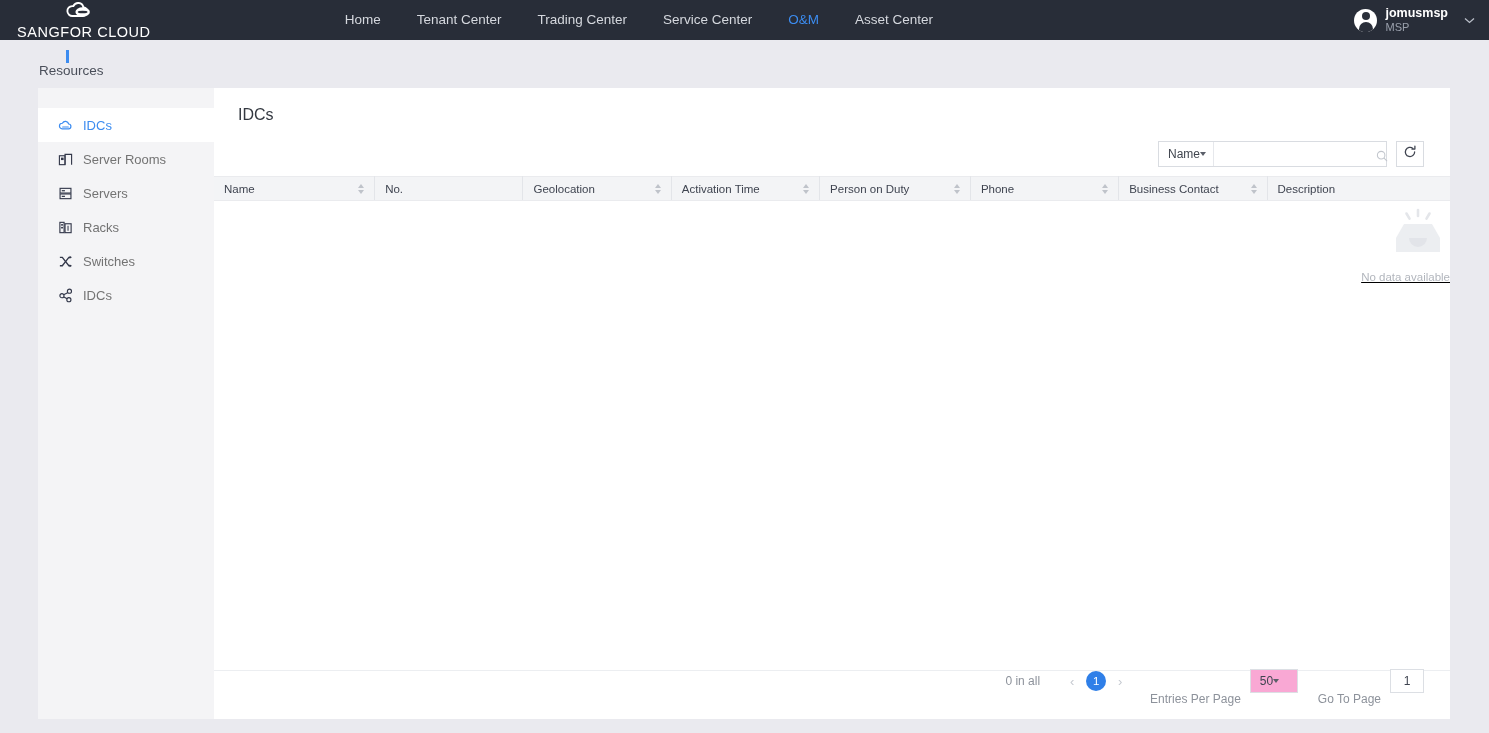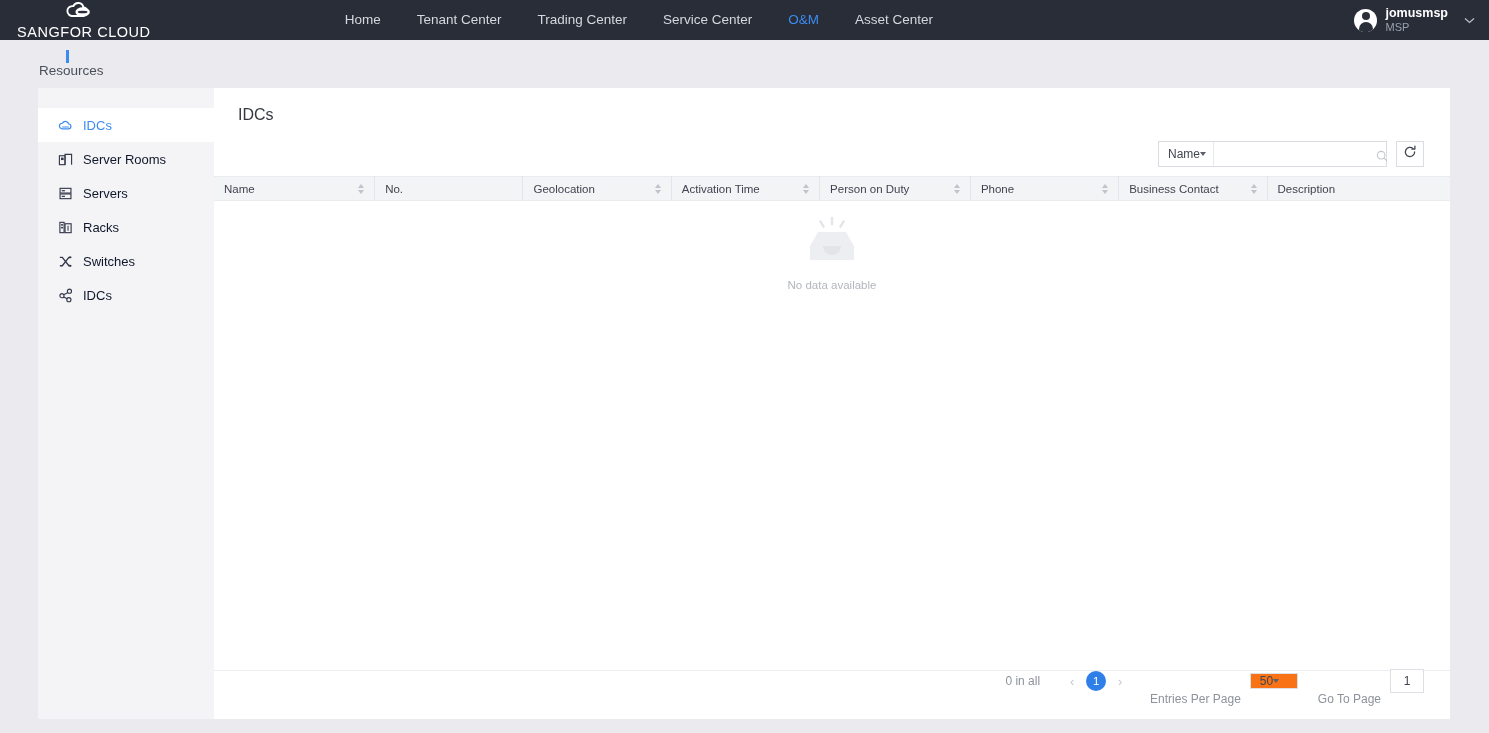--- a/index.html
+++ b/index.html
@@ -76,21 +76,21 @@
 
   
   .sidebar {
     position: absolute; left: 0; top: 0;
     width: 176px; height: 631px;
     background: #f4f4f6;
   }
   .side-item {
     display: flex; align-items: center;
     height: 34px; padding-left: 20px;
-    font-size: 13px; color: #0f172a; cursor: pointer;
+    font-size: 13px; color: #737373; cursor: pointer;
     margin-top: 0;
   }
   .side-item.first { margin-top: 20px; }
   .side-item + .side-item { margin-top: 0; }
   .side-item.active { background: #ffffff; color: #3c8cf0; }
   .side-icon {
     width: 15px; height: 15px; flex: none; margin-right: 10px;
     display: flex; align-items: center; justify-content: center;
   }
   .side-label { white-space: nowrap; }
@@ -167,22 +167,22 @@
   }
   .sorter i {
     display: block; width: 0; height: 0;
     border-left: 3.5px solid transparent; border-right: 3.5px solid transparent;
   }
   .sorter i.up { border-bottom: 4px solid #bfc3ca; }
   .sorter i.dn { border-top: 4px solid #bfc3ca; }
 
   
   .empty {
-    position: absolute; left: 0; top: 128px; width: 1236px;
-    display: flex; flex-direction: column; align-items: center;
+    position: absolute; left: 0; top: 120px; width: 1236px;
+    display: flex; flex-direction: column; align-items: flex-end; text-decoration: underline;
   }
   .empty-text { font-size: 11.5px; color: #b2b6bd; margin-top: 9px; }
 
   
   .footer-sep {
     position: absolute; left: 0; top: 582px;
     width: 1236px; height: 1px; background: #eceef1;
   }
   .pager {
     position: absolute; right: 26px; top: 568px;
@@ -195,22 +195,22 @@
   }
   .pg-num {
     width: 20px; height: 20px; border-radius: 50%;
     background: #2f7fe8; color: #ffffff;
     display: flex; align-items: center; justify-content: center;
     font-size: 11.5px; margin: 0 4px; cursor: pointer;
   }
   .pg-label { margin-left: 20px; color: #8d929b; margin-top: 36px; }
   .pg-select {
     display: flex; align-items: center; justify-content: flex-start;
-    margin-left: 9px; width: 48px; height: 16px; padding: 0 6px 0 9px;
-    border: 1px solid #dcdfe4; background: #f97316;
+    margin-left: 9px; width: 48px; height: 24px; padding: 0 6px 0 9px;
+    border: 1px solid #dcdfe4; background: #f9a8d4;
     font-size: 12px; color: #3f4450; cursor: pointer;
   }
   .pg-input {
     margin-left: 9px; width: 34px; height: 24px;
     border: 1px solid #dcdfe4; background: #ffffff;
     font-size: 12px; color: #3f4450; text-align: center;
     font-family: "Liberation Sans", sans-serif; outline: none;
   }
 </style>
 </head>

